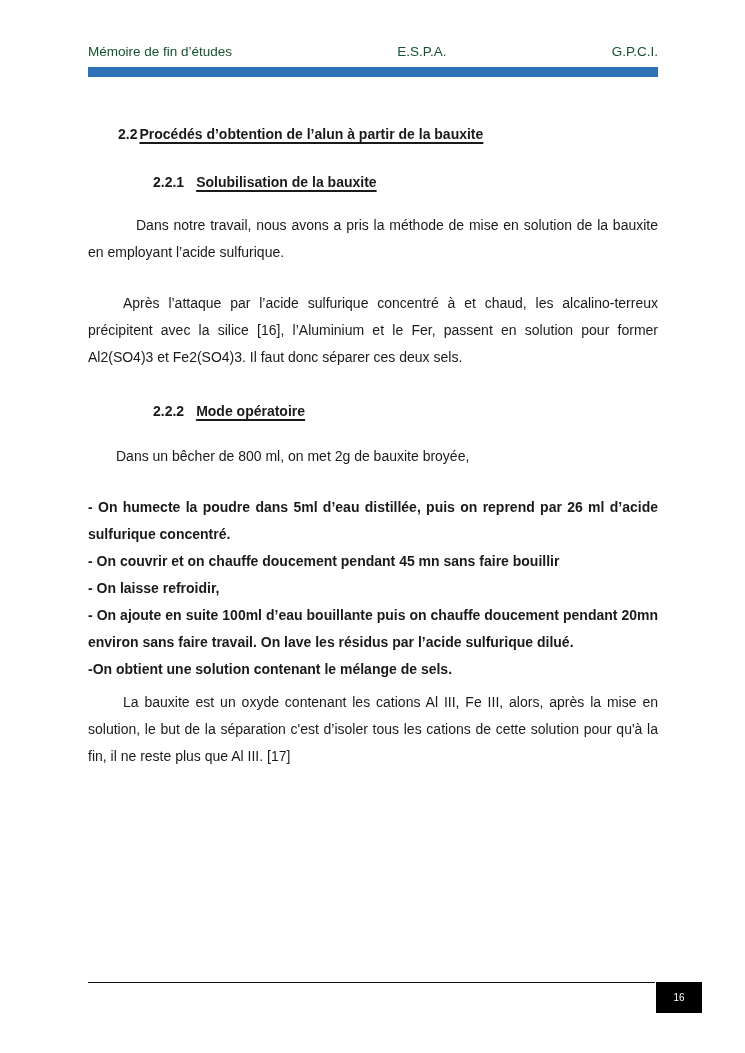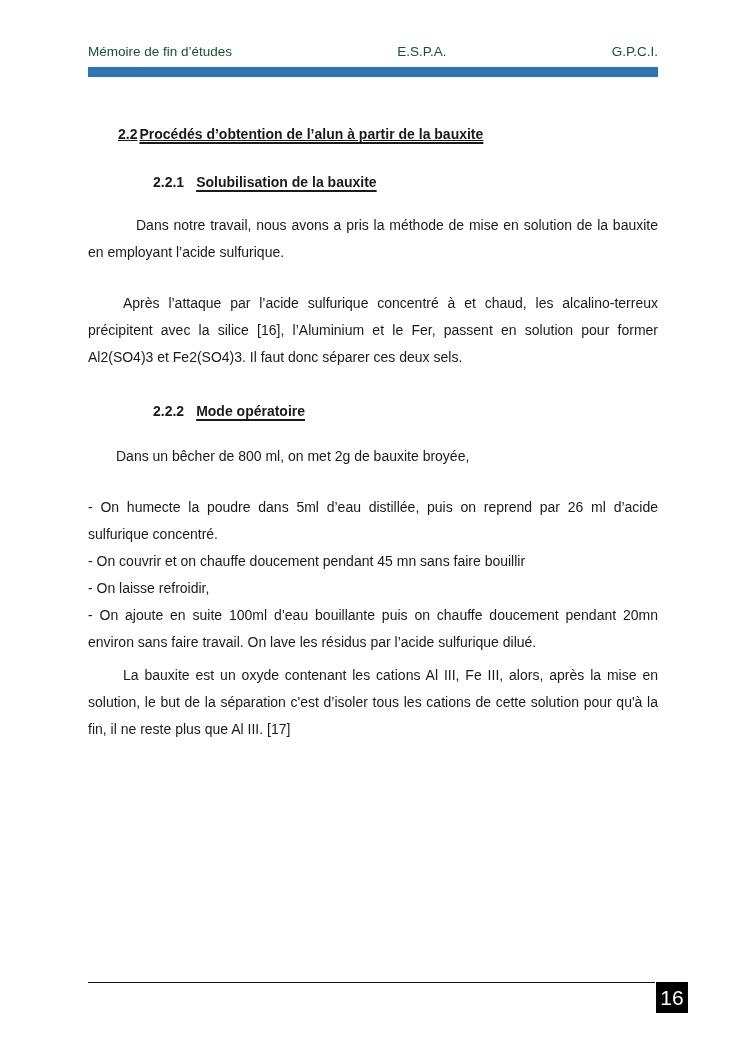--- a/index.html
+++ b/index.html
@@ -53,48 +53,48 @@
     line-height: 18px;
     white-space: nowrap;
   }
   .heading .num { margin-right: 2px; }
   .heading.sub .num { margin-right: 12px; }
   .heading .title {
     text-decoration: underline;
     text-decoration-thickness: 1.5px;
     text-underline-offset: 3px;
   }
-  .h-main { margin: 5px 0 0 30px; text-decoration: underline; }
+  .h-main { margin: 5px 0 0 30px; }
   .h-sub1 { margin: 30px 0 16px 65px; }
   .h-sub2 { margin: 31px 0 0 65px; }
   p { margin: 0; }
   .p1 { margin-top: 21px; text-indent: 48px; text-align: justify; }
   .p2 { margin-top: 24px; text-indent: 35px; text-align: justify; }
   .p3 { margin-top: 23px; text-indent: 28px; }
   .bullets { margin-top: 24px; }
-  .bullets p { text-align: justify; }
+  .bullets p { text-align: justify; font-weight: bold; }
   .p4 { margin-top: 6px;  text-indent: 35px; text-align: justify; }
   
   .footer-rule {
     position: absolute;
     left: 88px;
     top: 982px;
     width: 567px;
     height: 0;
     border-top: 1.5px solid #111;
   }
   .page-number-badge {
     position: absolute;
     left: 656px;
     top: 982px;
-    width: 32px;
+    width: 46px;
     height: 31px;
     background: var(--badge, #000000);
     color: #ffffff;
-    font-size: 21px;
+    font-size: 10px;
     display: flex;
     align-items: center;
     justify-content: center;
   }
 </style>
 </head>
 <body>
 
 <div class="page">
 
@@ -123,20 +123,21 @@
       <span class="num">2.2.2</span><span class="title">Mode opératoire</span>
     </div>
 
     <p class="p3">Dans un bêcher de 800 ml, on met 2g de bauxite broyée,</p>
 
     <div class="bullets">
       <p>- On humecte la poudre dans 5ml d’eau distillée, puis on reprend par 26 ml d’acide sulfurique concentré.</p>
       <p>- On couvrir et on chauffe doucement pendant 45 mn sans faire bouillir</p>
       <p>- On laisse refroidir,</p>
       <p>- On ajoute en suite 100ml d’eau bouillante puis on chauffe doucement pendant 20mn environ sans faire travail. On lave les résidus par l’acide sulfurique dilué.</p>
+      <p>-On obtient une solution contenant le mélange de sels.</p>
     </div>
 
     <p class="p4">La bauxite est un oxyde contenant les cations Al III, Fe III, alors, après la mise en solution, le but de la séparation c'est d’isoler tous les cations de cette solution pour qu'à la fin, il ne reste plus que Al III. [17]</p>
 
   </div>
 
   <div class="footer-rule"></div>
   <div class="page-number-badge">
     <span>16</span>
   </div>

